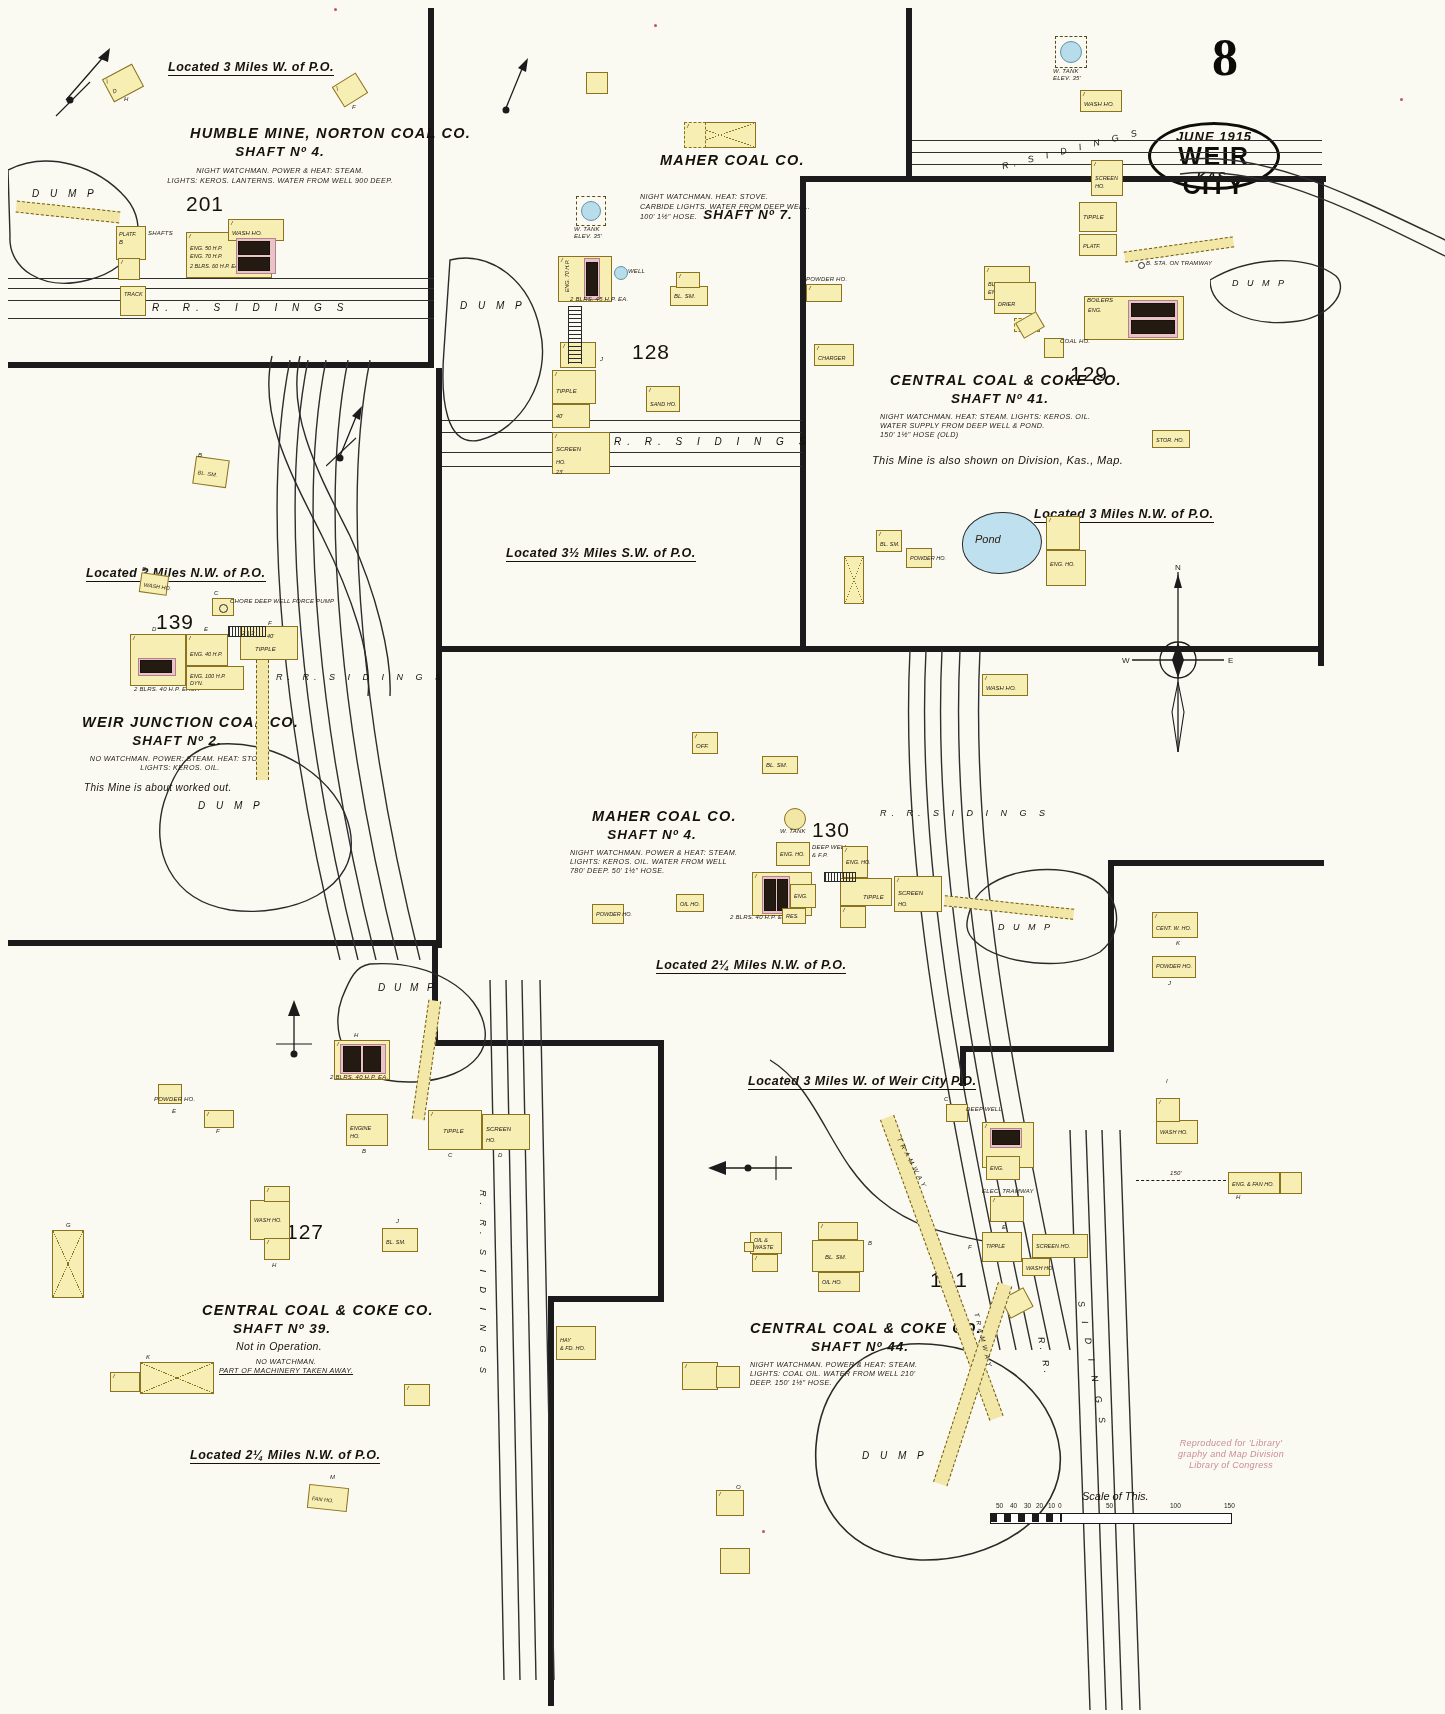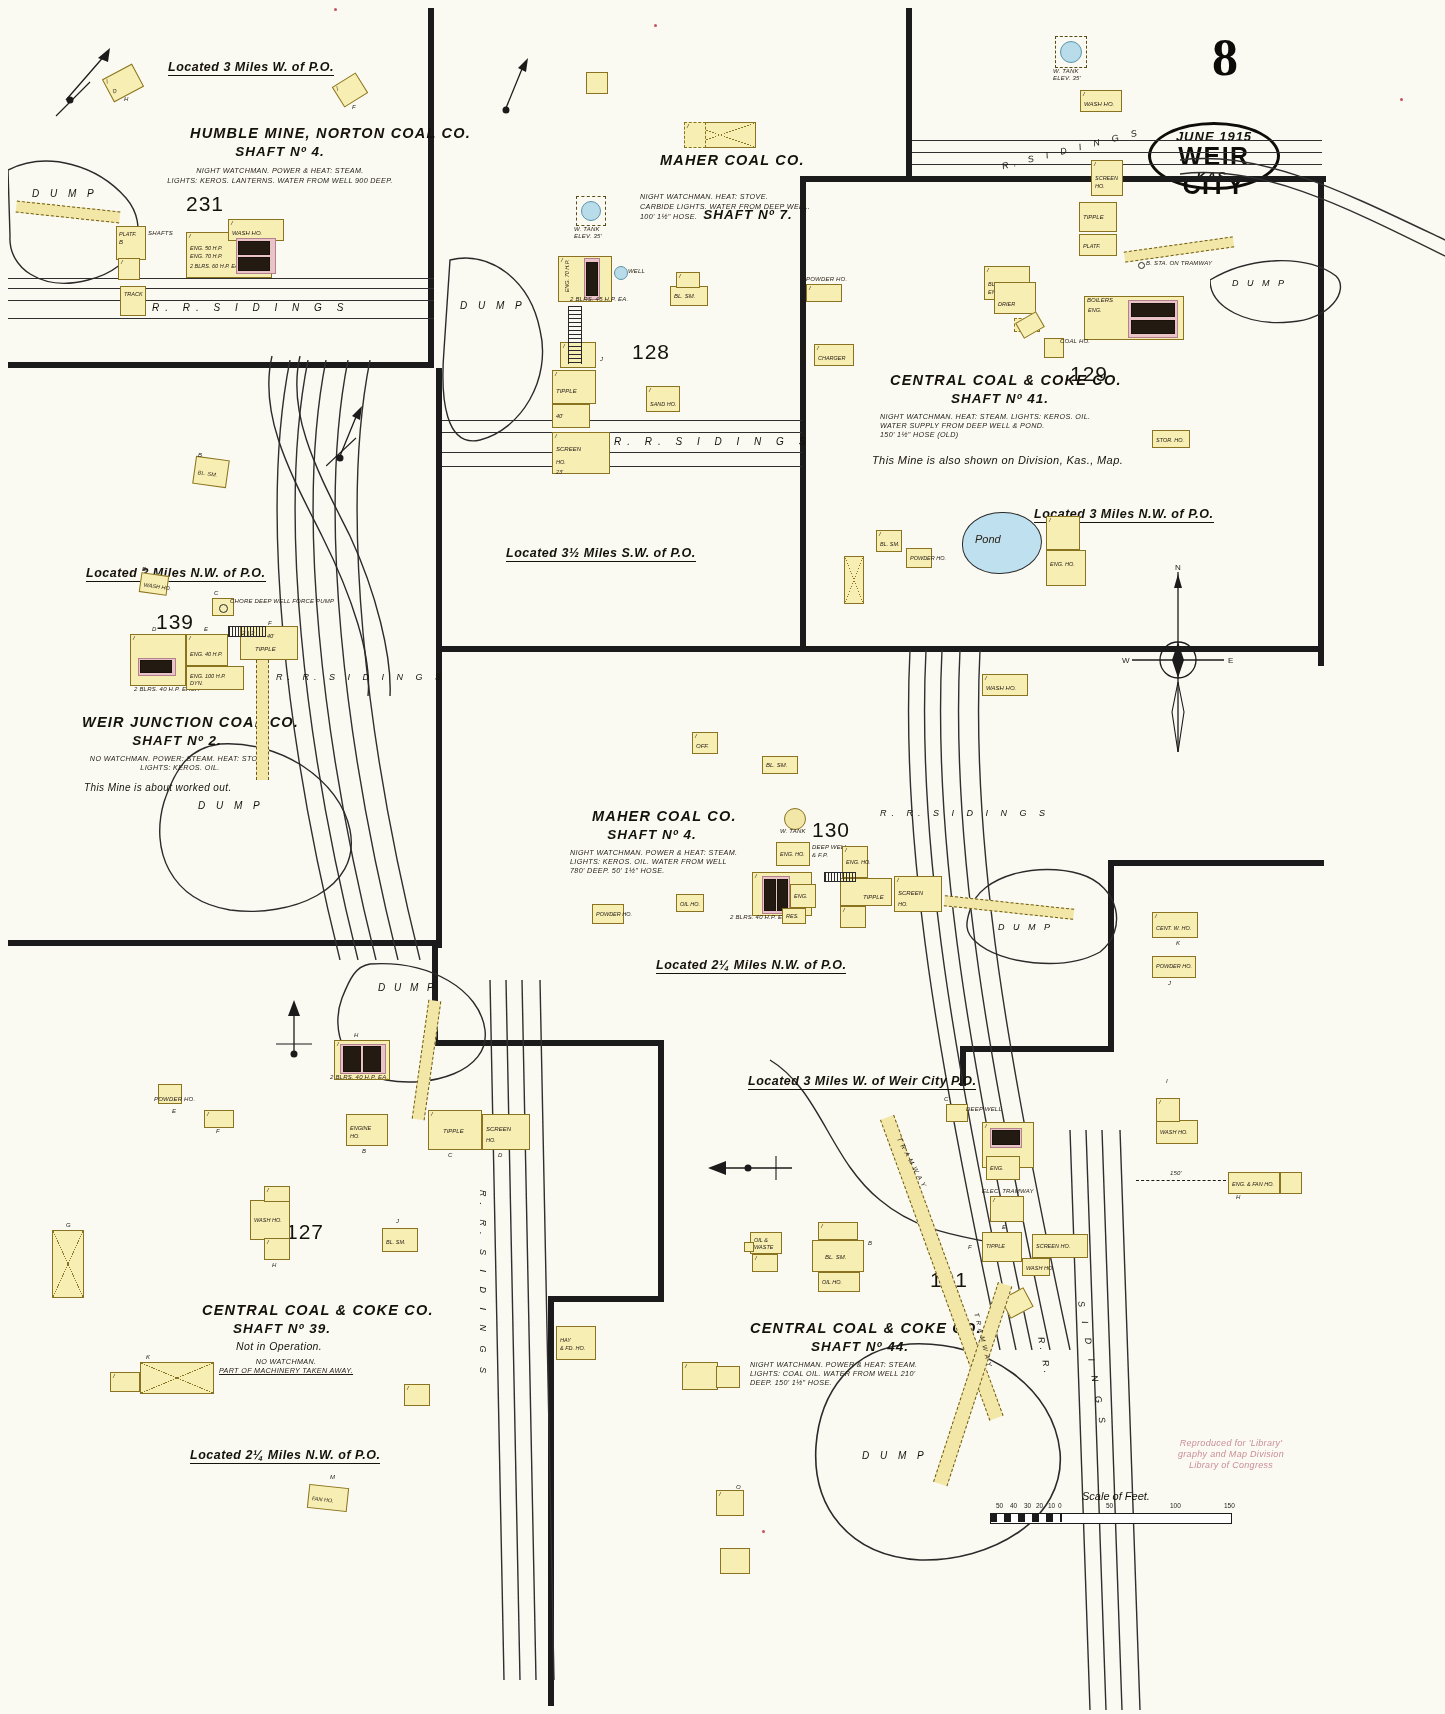--- a/index.html
+++ b/index.html
@@ -193,21 +193,21 @@
     <text x="60" y="8" font-size="8" text-anchor="middle" fill="#1b1b1b" font-family="Liberation Sans">N</text>
     <text x="110" y="101" font-size="8" fill="#1b1b1b" font-family="Liberation Sans">E</text>
     <text x="4" y="101" font-size="8" fill="#1b1b1b" font-family="Liberation Sans">W</text>
   </svg>
 
   <div class="abs located" style="left:168px;top:60px;">Located 3 Miles W. of P.O.</div>
   <div class="abs mine-title" style="left:190px;top:125px;">HUMBLE MINE, NORTON COAL CO.</div>
   <div class="abs mine-sub" style="left:190px;top:144px;width:180px;">SHAFT Nº 4.</div>
   <div class="abs mine-note" style="left:150px;top:166px;width:260px;">NIGHT WATCHMAN. POWER &amp; HEAT: STEAM.</div>
   <div class="abs mine-note" style="left:150px;top:176px;width:260px;">LIGHTS: KEROS. LANTERNS. WATER FROM WELL 900 DEEP.</div>
-  <div class="abs blocknum" style="left:186px;top:192px;">231</div>
+  <div class="abs blocknum" style="left:186px;top:192px;">201</div>
 
   <svg class="abs" style="left:48px;top:38px;width:70px;height:80px;" viewBox="0 0 70 80">
     <line x1="58" y1="16" x2="18" y2="62" stroke="#1b1b1b" stroke-width="1.3"></line>
     <path d="M62 10 L50 20 L60 24 Z" fill="#1b1b1b"></path>
     <circle cx="22" cy="62" r="3.5" fill="#1b1b1b"></circle>
     <line x1="8" y1="78" x2="42" y2="44" stroke="#1b1b1b" stroke-width="1.1"></line>
   </svg>
 
   <div class="bldg" style="left:186px;top:232px;width:86px;height:46px;">
     <div class="n">/</div>
@@ -683,21 +683,21 @@
   <div class="bldg" style="left:1228px;top:1172px;width:52px;height:22px;">
     <div class="t2" style="top:8px;">ENG. &amp; FAN HO.</div>
   </div>
   <div class="bldg" style="left:1280px;top:1172px;width:22px;height:22px;"></div>
   <div class="abs tinylbl" style="left:1236px;top:1194px;">H</div>
   <div class="abs" style="left:1136px;top:1180px;width:90px;height:0;border-top:1.2px dashed #1b1b1b;"></div>
   <div class="abs tinylbl" style="left:1170px;top:1170px;">150'</div>
   <div class="abs rrtext" style="left:1086px;top:1300px;transform:rotate(80deg);transform-origin:left top;font-size:9px;letter-spacing:6px;">S I D I N G S</div>
   <div class="abs rrtext" style="left:1046px;top:1336px;transform:rotate(80deg);transform-origin:left top;font-size:9px;letter-spacing:4px;">R. R.</div>
 
-  <div class="abs scaletitle" style="left:1082px;top:1490px;">Scale of Feet.</div>
+  <div class="abs scaletitle" style="left:1082px;top:1490px;">Scale of This.</div>
   <div class="scalebar" style="left:990px;top:1513px;width:240px;"></div>
   <div class="abs" style="left:990px;top:1514px;width:72px;height:8px;background:repeating-linear-gradient(90deg,#1b1b1b 0 7px,#fff 7px 14px);"></div>
   <div class="abs scalenum" style="left:996px;top:1502px;">50</div>
   <div class="abs scalenum" style="left:1010px;top:1502px;">40</div>
   <div class="abs scalenum" style="left:1024px;top:1502px;">30</div>
   <div class="abs scalenum" style="left:1036px;top:1502px;">20</div>
   <div class="abs scalenum" style="left:1048px;top:1502px;">10</div>
   <div class="abs scalenum" style="left:1058px;top:1502px;">0</div>
   <div class="abs scalenum" style="left:1106px;top:1502px;">50</div>
   <div class="abs scalenum" style="left:1170px;top:1502px;">100</div>

